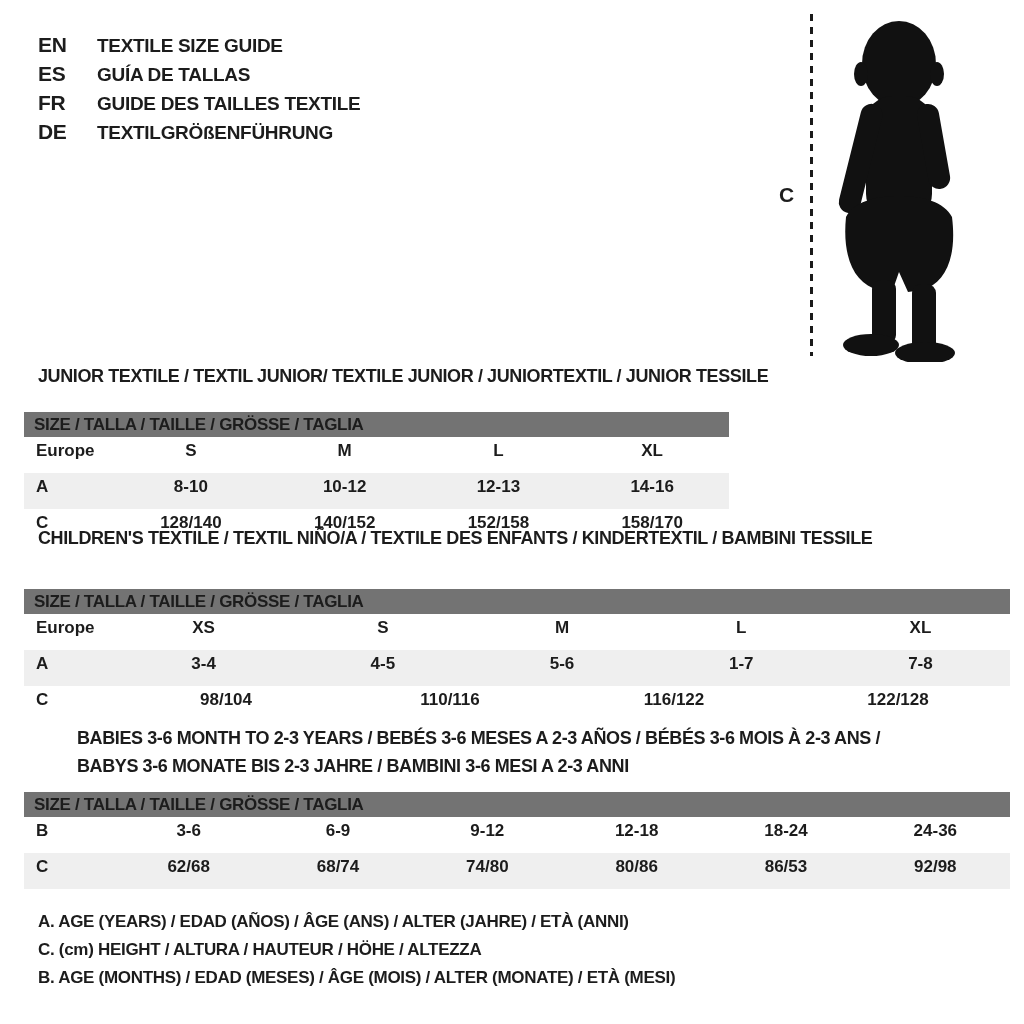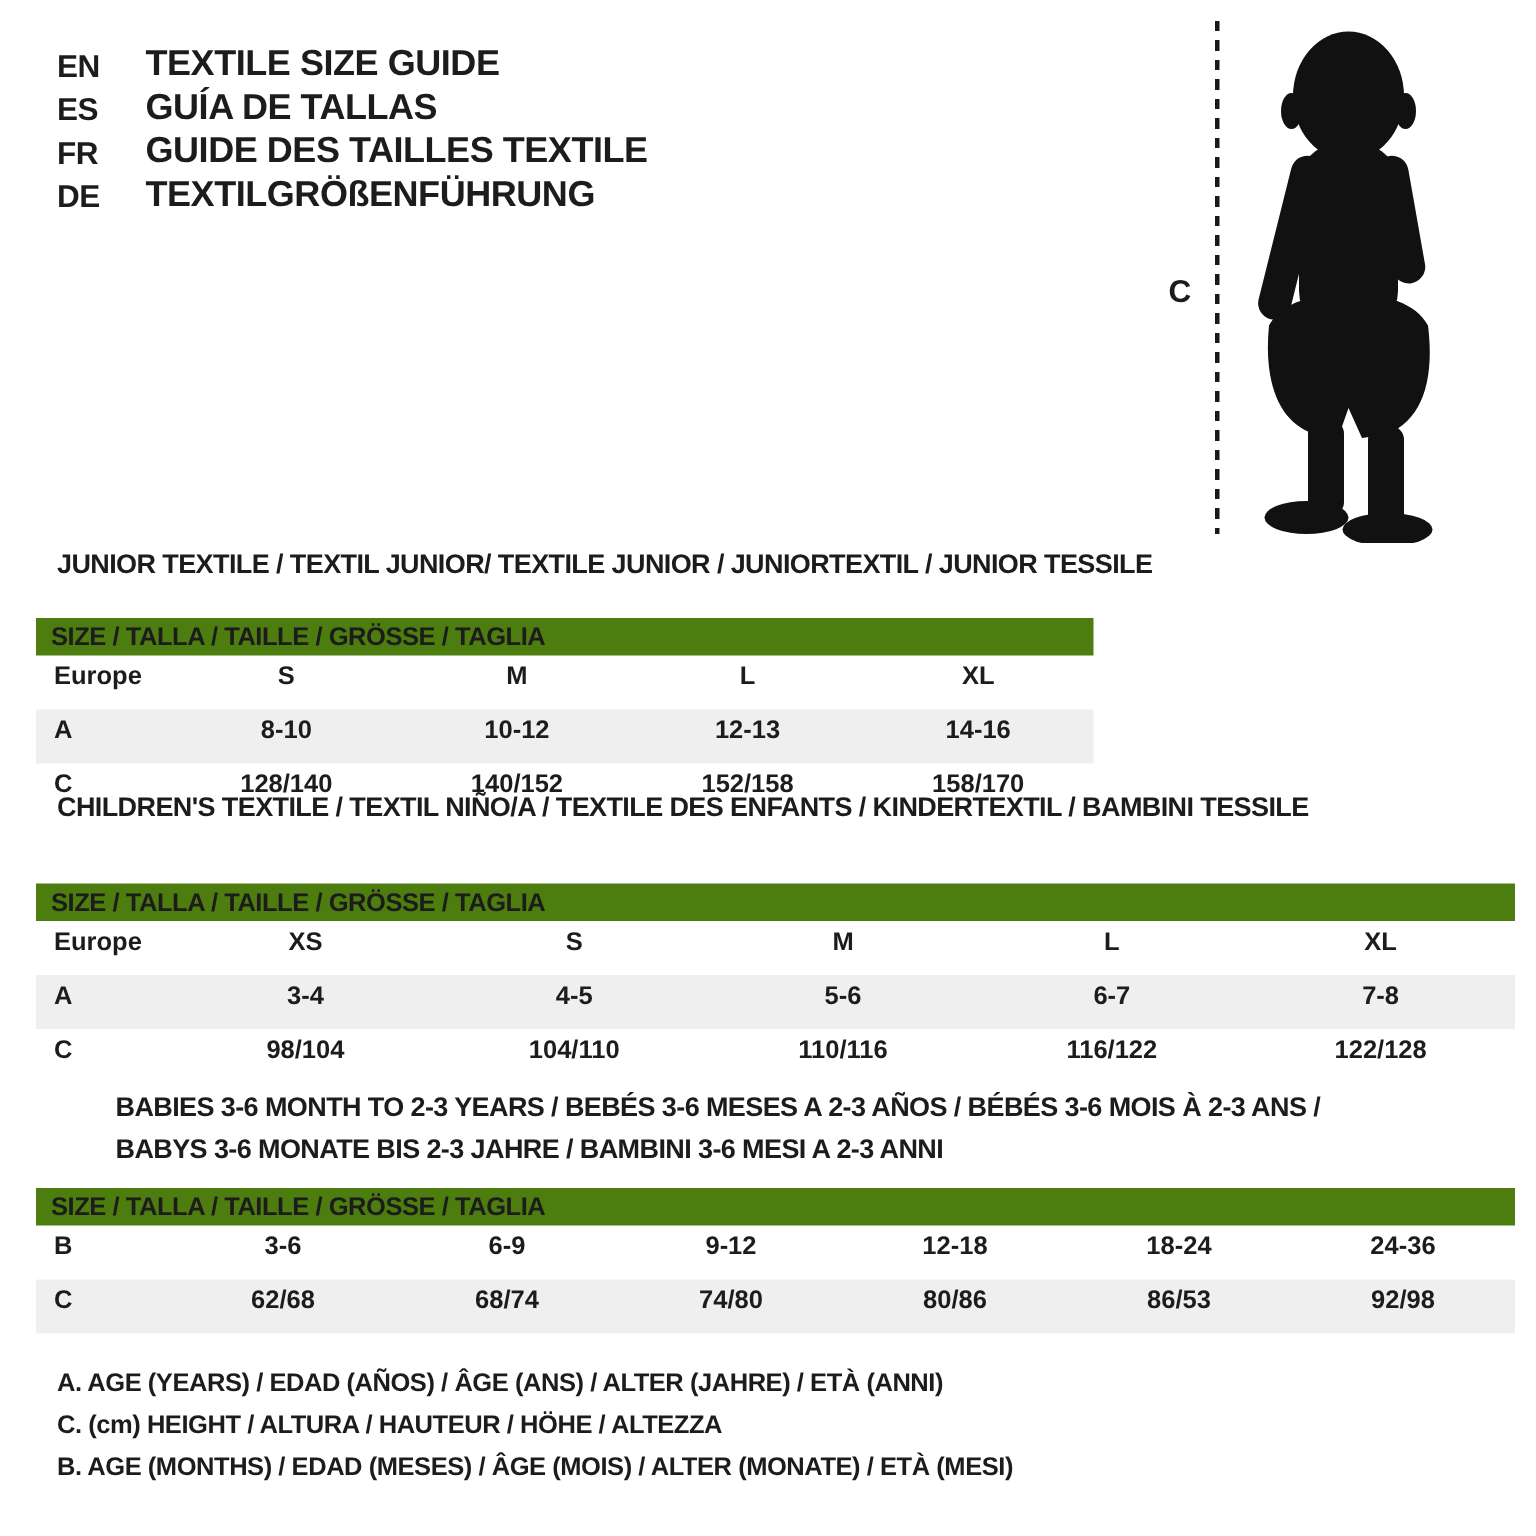--- a/index.html
+++ b/index.html
@@ -8,21 +8,21 @@
     position:relative;
     font-family:"Liberation Sans", sans-serif;
     color:#1c1c1c;
     overflow:hidden;
   }
 
   
   .lang-block { position:absolute; left:38px; top:28px; }
   .lang-row { display:flex; height:29px; align-items:flex-end; }
   .lang-code { width:59px; font-size:21px; font-weight:bold; letter-spacing:-0.3px; }
-  .lang-label { font-size:24px; font-weight:bold; letter-spacing:-0.3px; }
+  .lang-label { font-size:19px; font-weight:bold; letter-spacing:-0.3px; }
 
   
   .figure-wrap { position:absolute; left:824px; top:12px; width:150px; height:350px; }
   .dash-line {
     position:absolute; left:810px; top:14px; width:3px; height:342px;
     background:repeating-linear-gradient(to bottom, #1a1a1a 0 7px, transparent 7px 13px);
   }
   .c-label { position:absolute; left:779px; top:183px; font-size:21px; font-weight:bold; }
 
   
@@ -30,21 +30,21 @@
   .sec1-title { top:366px;text-align:center; }
   .sec2-title { top:528px; }
   .sec3-title { top:724px; line-height:28px;margin-left:39px; }
 
   
   .size-table { position:absolute; font-weight:bold; }
   .t1 { left:24px; top:412px; width:705px; }
   .t2 { left:24px; top:589px; width:986px; }
   .t3 { left:24px; top:792px; width:986px; }
   .thead {
-    background:#4d7c0f; height:25px; line-height:25px;
+    background:#737373; height:25px; line-height:25px;
     padding-left:10px; font-size:17px; letter-spacing:-0.3px;
   }
   .trow { display:flex; height:36px; line-height:27px; font-size:17px;justify-content:space-between; }
   .trow .lbl { width:90px; padding-left:12px; }
   .trow .cell { flex:1; text-align:center; }
   .stripe { background:#efefef; }
 
   
   .notes { position:absolute; left:38px; top:908px; }
   .note-line { font-size:17px; font-weight:bold; letter-spacing:-0.3px; height:28px; line-height:28px; white-space:nowrap; }
@@ -132,27 +132,26 @@
     <span class="cell">S</span>
     <span class="cell">M</span>
     <span class="cell">L</span>
     <span class="cell">XL</span>
   </div>
   <div class="trow stripe">
     <span class="lbl">A</span>
     <span class="cell">3-4</span>
     <span class="cell">4-5</span>
     <span class="cell">5-6</span>
-    <span class="cell">6-7</span>
+    <span class="cell">1-7</span>
     <span class="cell">7-8</span>
   </div>
   <div class="trow">
     <span class="lbl">C</span>
     <span class="cell">98/104</span>
-    <span class="cell">104/110</span>
     <span class="cell">110/116</span>
     <span class="cell">116/122</span>
     <span class="cell">122/128</span>
   </div>
 </div>
 
 <div class="sec-title sec3-title">
   <div>BABIES 3-6 MONTH TO 2-3 YEARS / BEBÉS 3-6 MESES A 2-3 AÑOS / BÉBÉS 3-6 MOIS À 2-3 ANS /</div>
   <div>BABYS 3-6 MONATE BIS 2-3 JAHRE / BAMBINI 3-6 MESI A 2-3 ANNI</div>
 </div>

